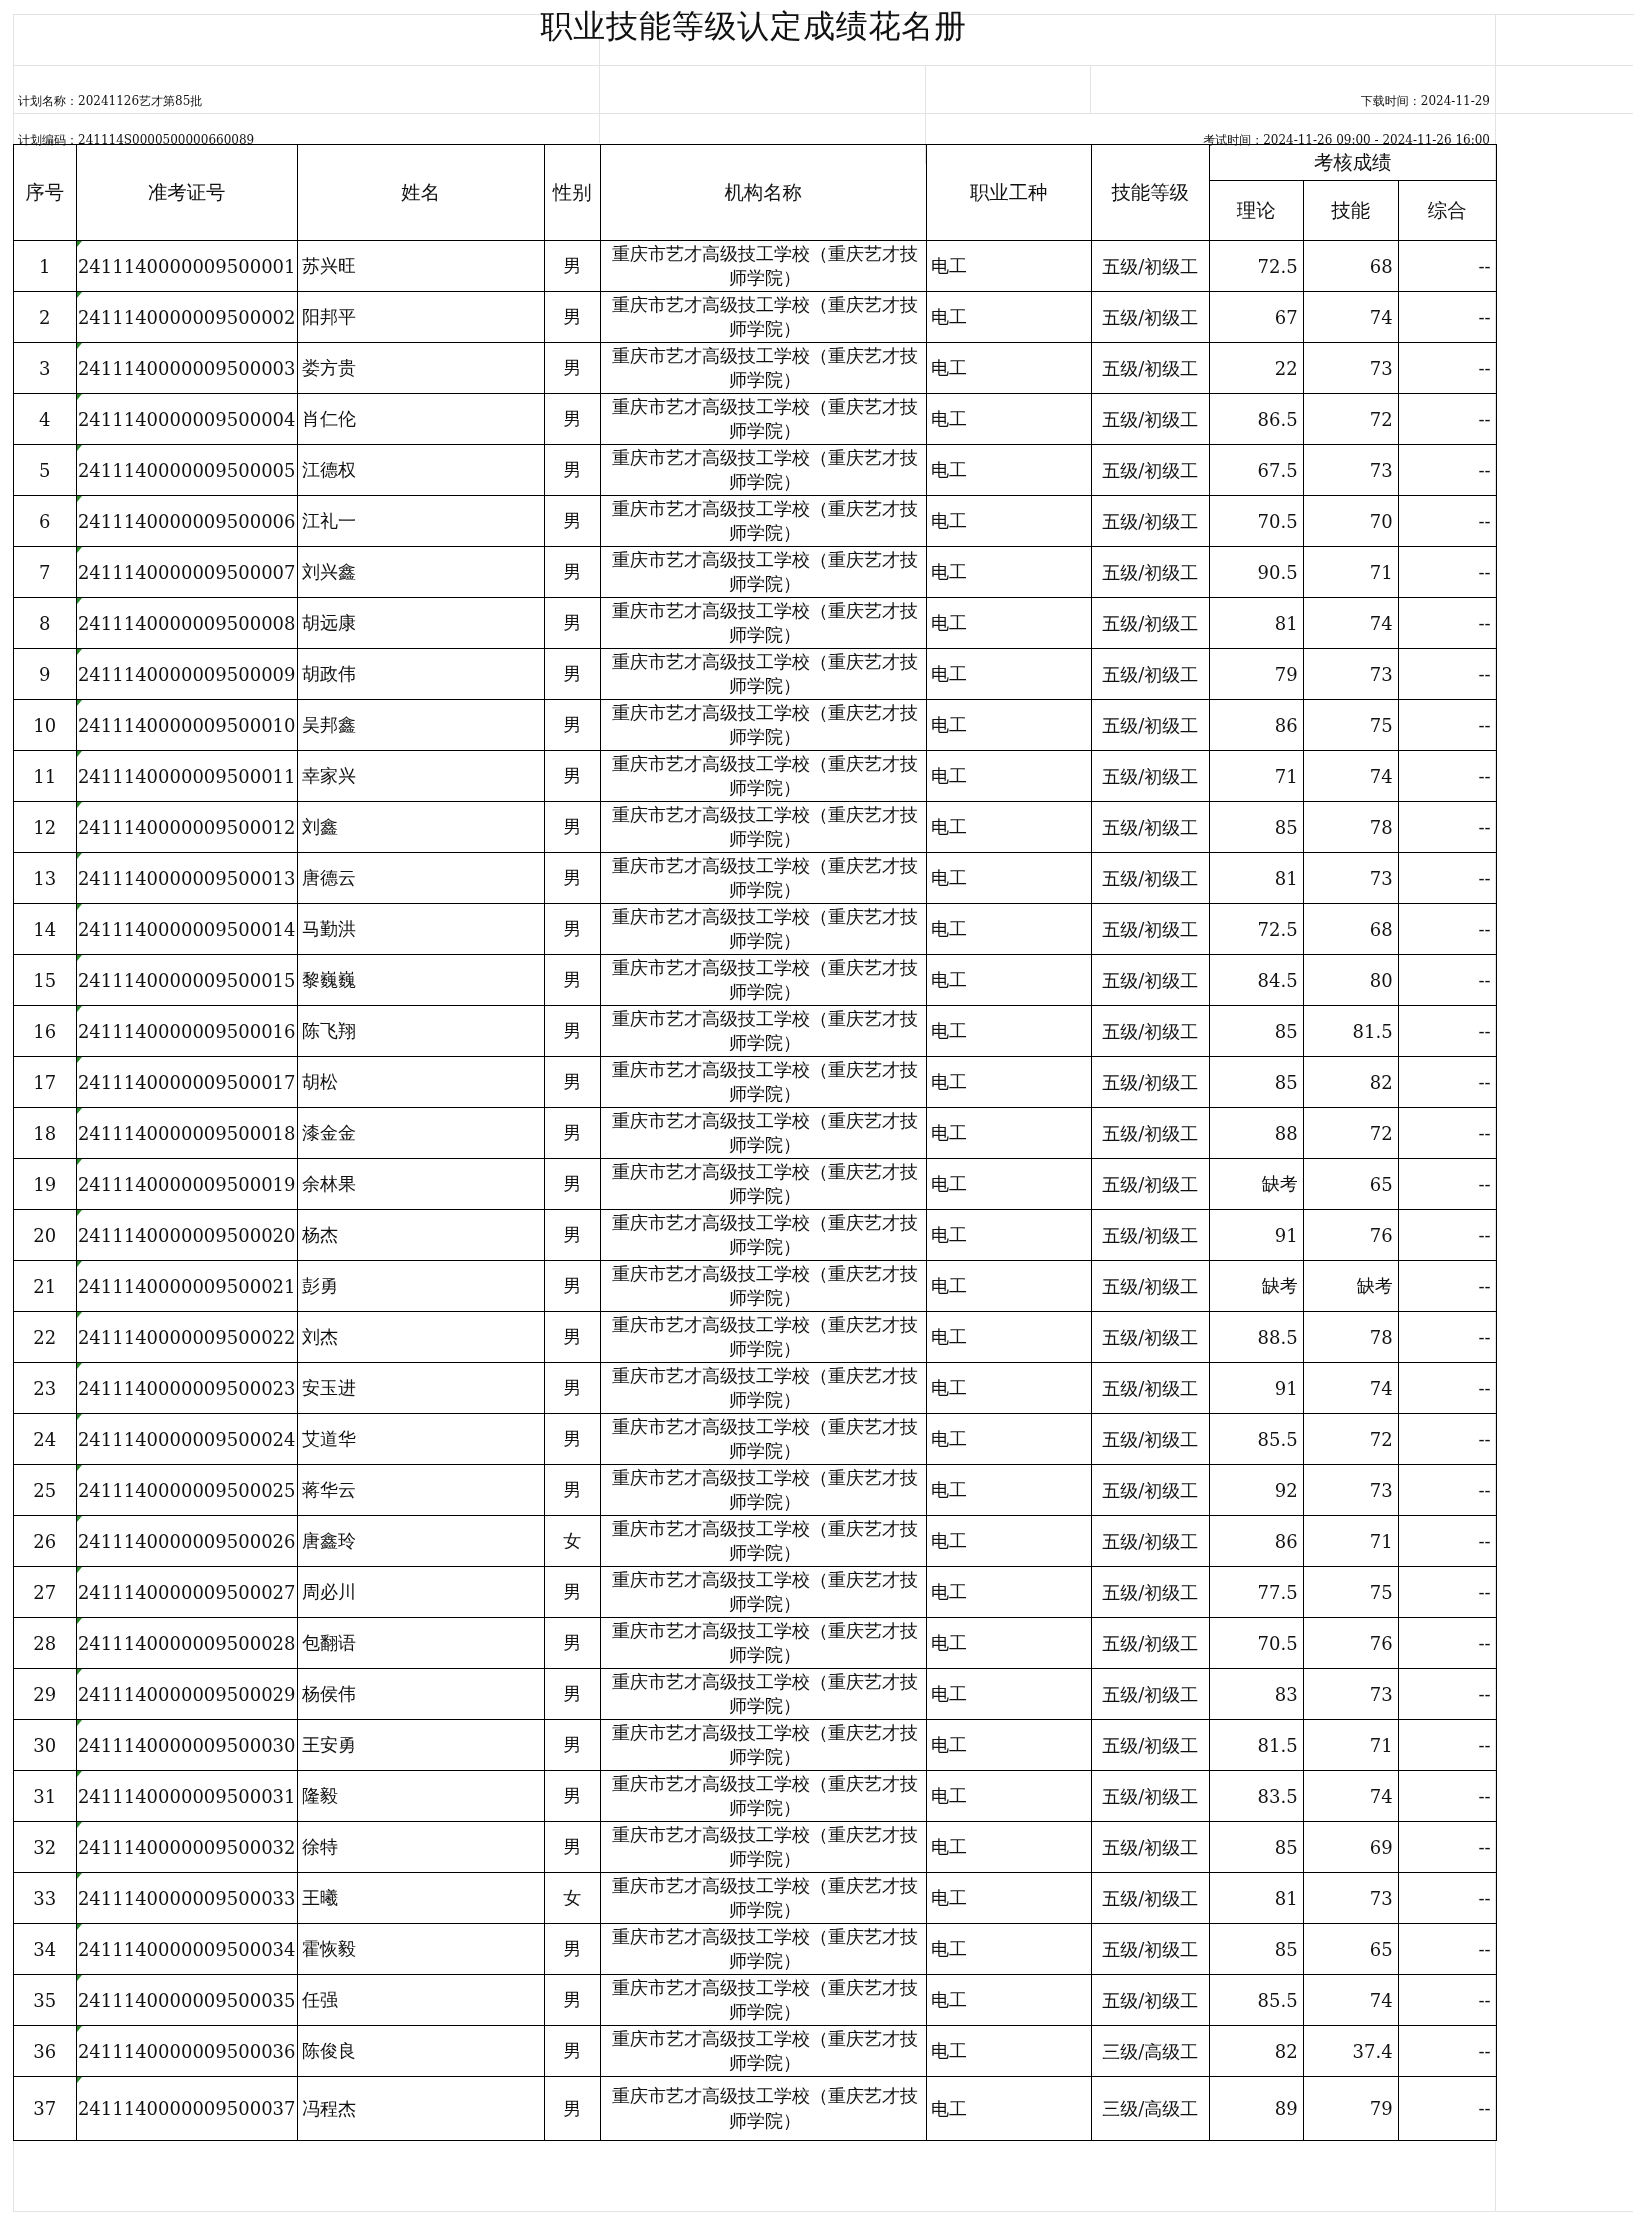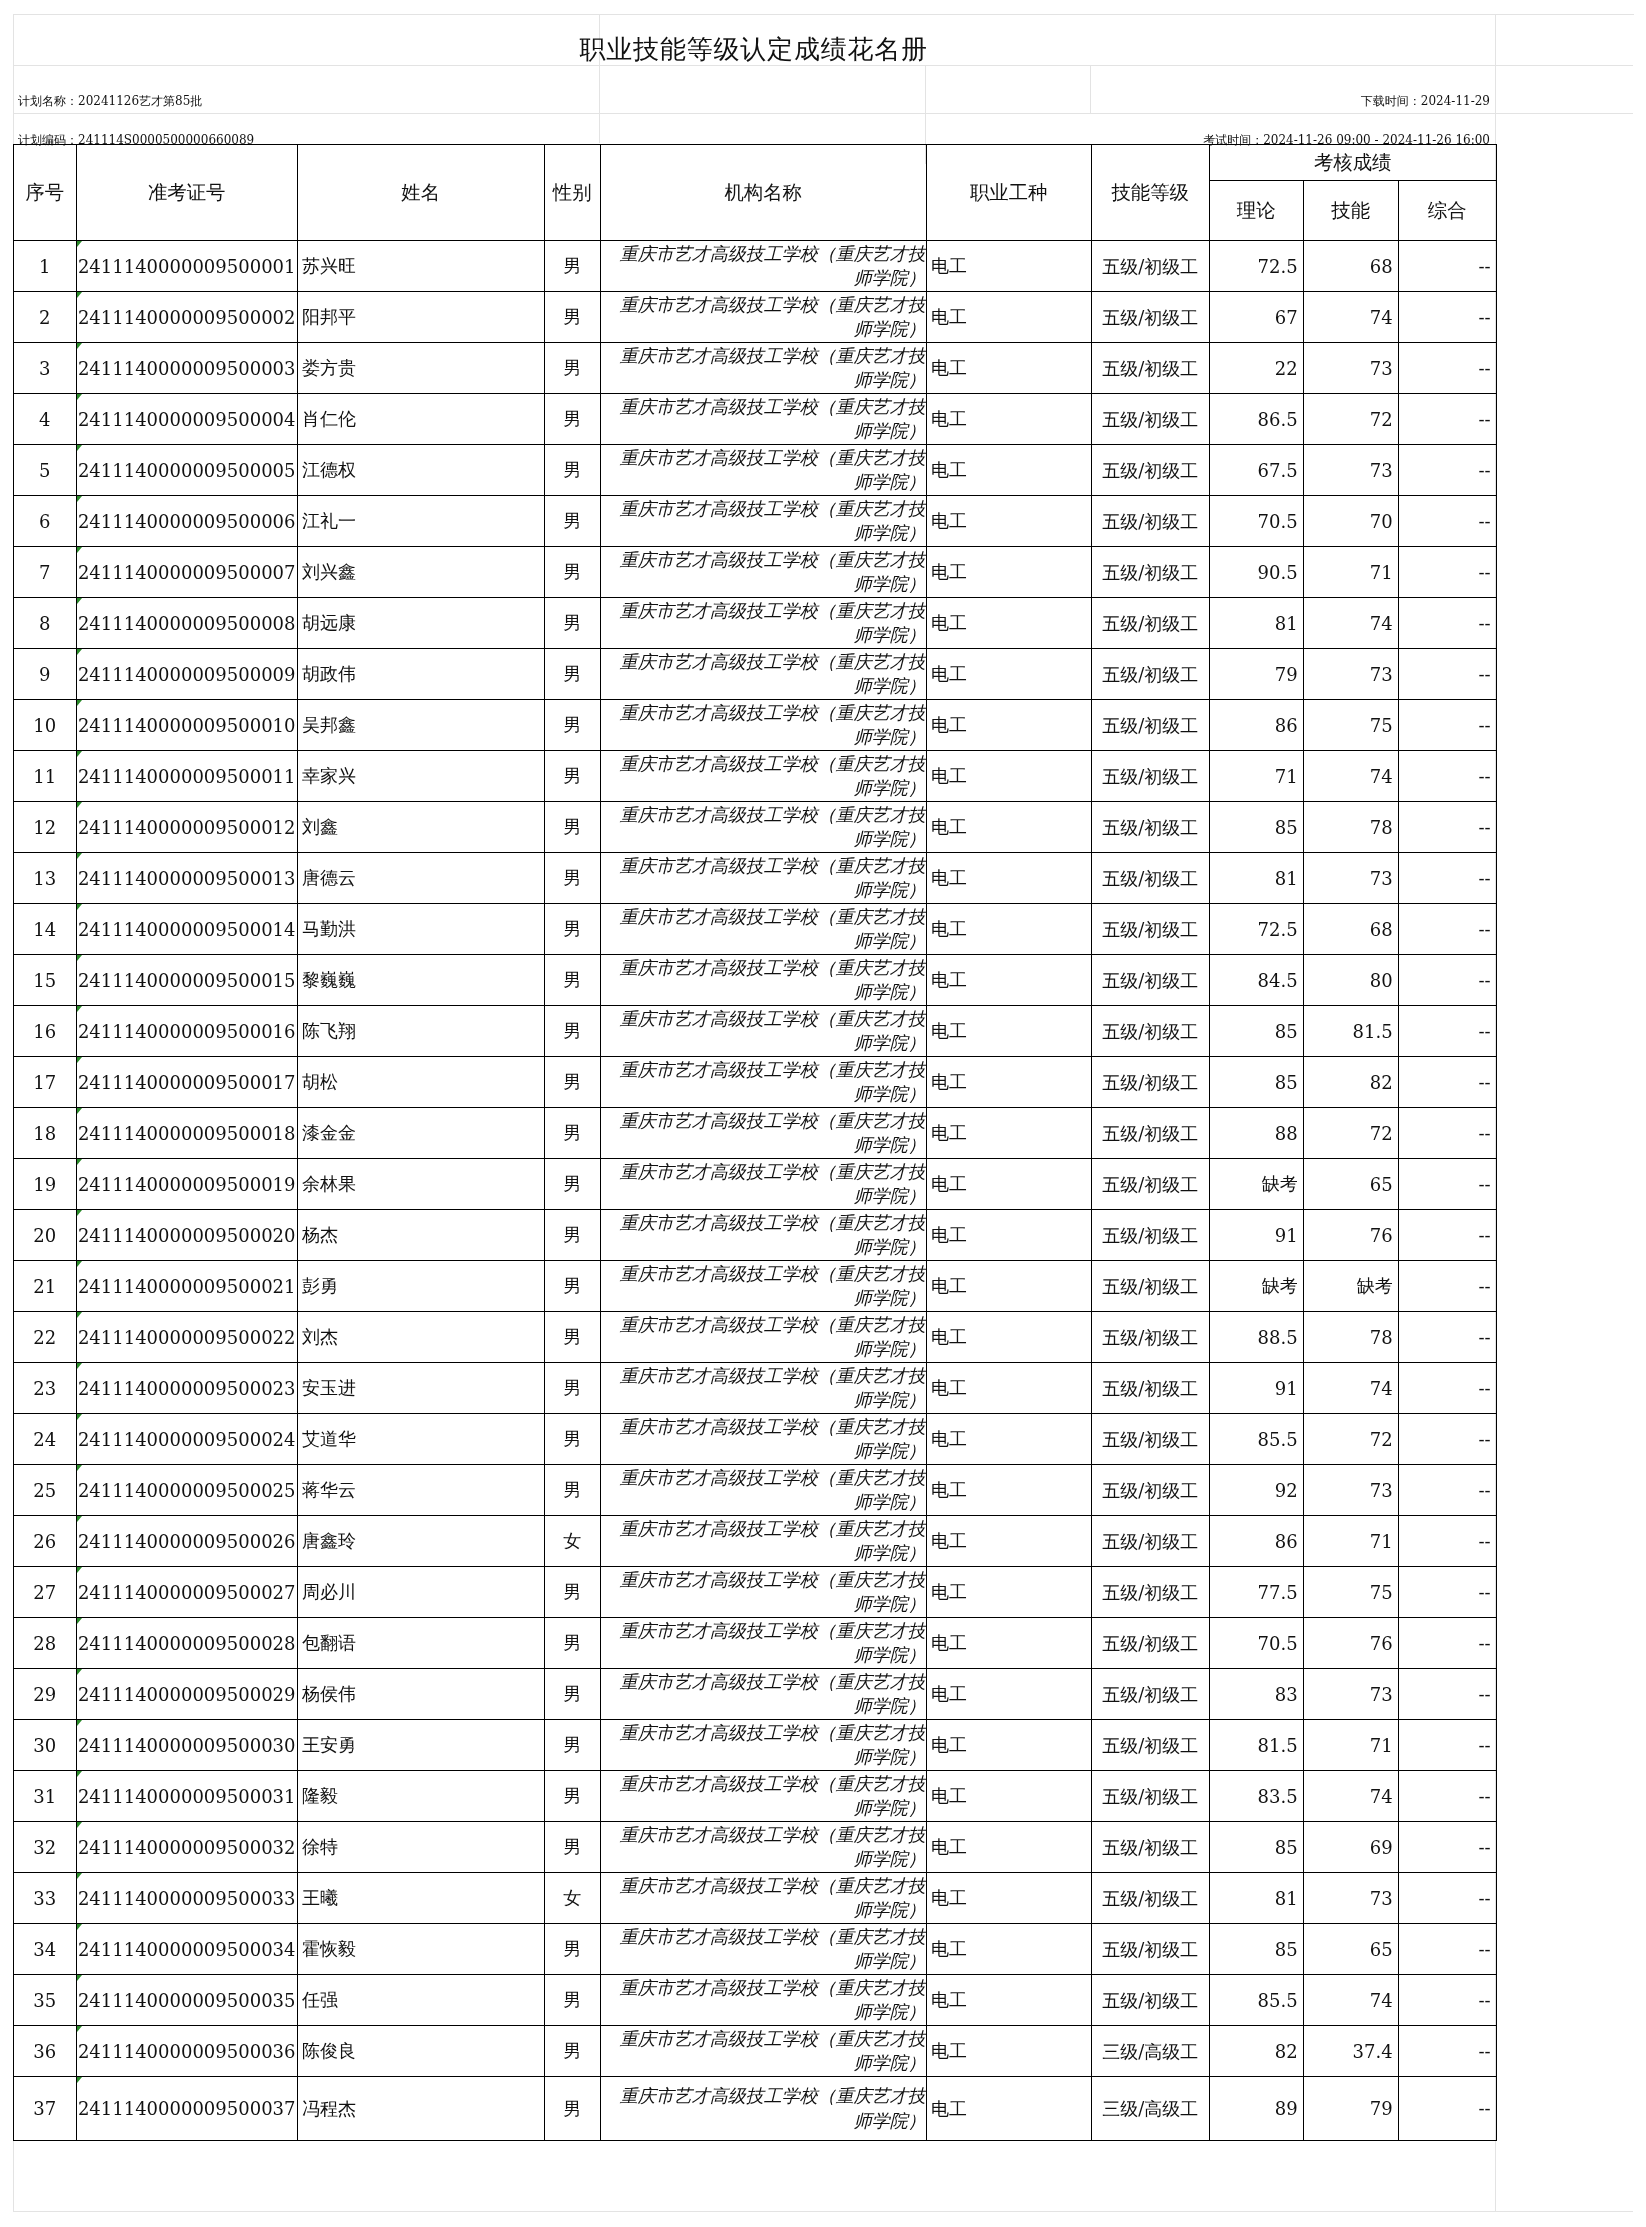--- a/index.html
+++ b/index.html
@@ -1,30 +1,30 @@
 <!DOCTYPE html>
 <html style="font-size:13.5px"><head>
 <meta charset="utf-8">
 <style>
   html,body{margin:0;padding:0;background:#fff;}
   body{width:1646px;height:2227px;position:relative;overflow:hidden;font-family:"DejaVu Serif","Liberation Serif",serif;color:#111;}
   .grid-bg{position:absolute;left:12.7px;top:14.4px;width:1620px;height:2197px;border-left:0.8px solid #e3e3e3;border-top:0.8px solid #e3e3e3;}
   .gv{position:absolute;top:14.4px;width:0;border-left:0.8px solid #e3e3e3;}
   .gh{position:absolute;left:12.7px;height:0;border-top:0.8px solid #e3e3e3;width:1620px;}
-  .title{position:absolute;left:12.7px;top:24px;width:1482px;height:51px;display:flex;align-items:center;justify-content:center;font-size:26px;letter-spacing:0.8px;}
+  .title{position:absolute;left:12.7px;top:1px;width:1482px;height:51px;display:flex;align-items:center;justify-content:center;font-size:32px;letter-spacing:0.8px;}
   .meta{position:absolute;font-size:12px;display:flex;align-items:center;white-space:nowrap;margin-top:12px;}
   table.roster{position:absolute;left:12.7px;top:144px;border-collapse:collapse;table-layout:fixed;}
   table.roster td, table.roster th{border:1.7px solid #000;padding:0;font-weight:normal;font-size:18px;overflow:hidden;}
   table.roster th{text-align:center;vertical-align:middle;font-size:19.4px;}
   .c{text-align:center;}
   .l{text-align:left;padding-left:4.2px !important;}
   .r{text-align:right;padding-right:5px !important;}
   .id{position:relative;text-align:center;}
   .tri{position:absolute;left:0;top:0;width:0;height:0;border-top:6.8px solid #2a8a2a;border-right:5px solid transparent;}
-  .org{font-size:18px;line-height:24.5px;text-align:right;padding-left:3.4px !important;font-style:italic;}
+  .org{font-size:18px;line-height:24.5px;text-align:center;padding-left:3.4px !important;}
   .lvl{font-size:18px;line-height:23px;text-align:center;}
 </style>
 </head>
 <body>
 
 <div class="grid-bg"></div>
 <div class="gv" style="left:599px;height:129px"></div>
 <div class="gv" style="left:925px;height:99px;top:65px"></div>
 <div class="gv" style="left:1090px;height:48px;top:65px"></div>
 <div class="gv" style="left:1495px;height:2197px"></div>

